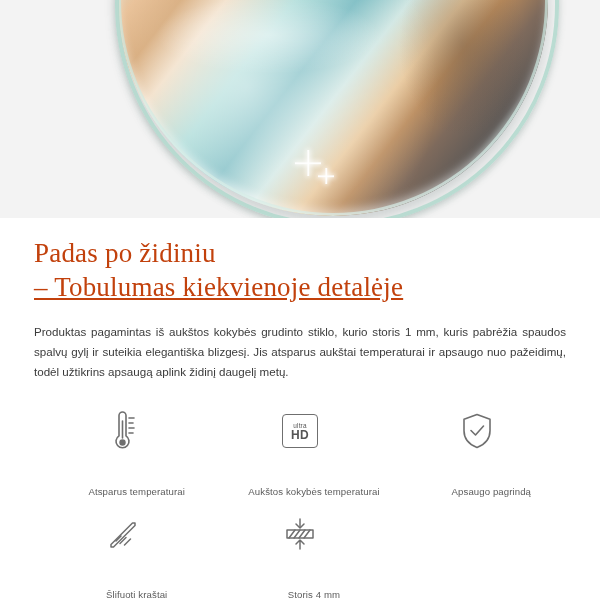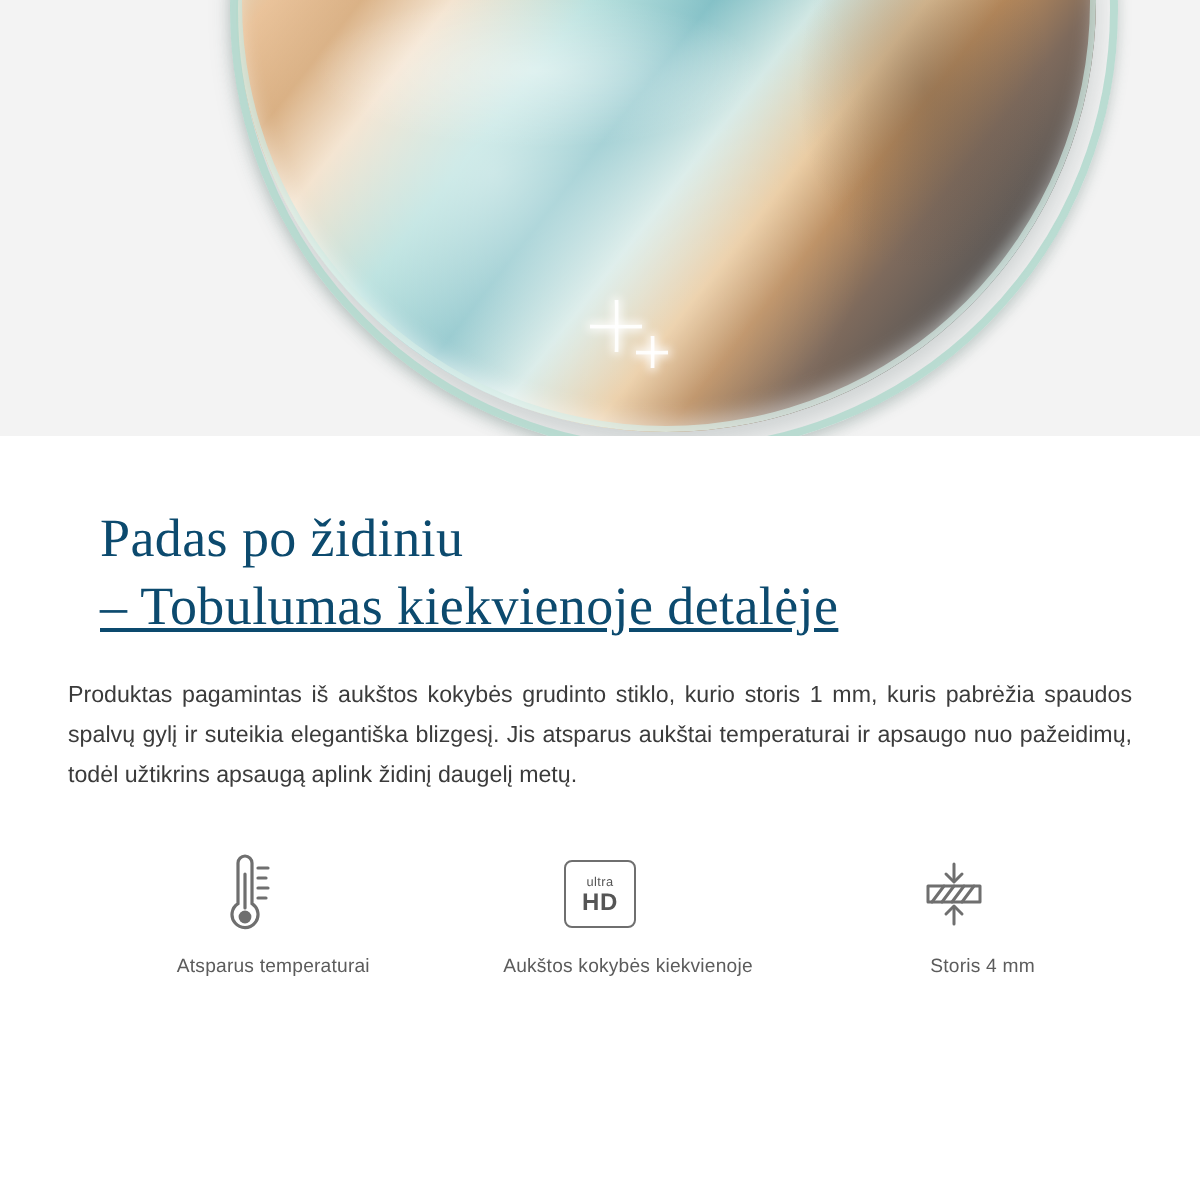--- a/index.html
+++ b/index.html
@@ -118,27 +118,27 @@
   .sparkle.s2 { left: 318px; top: 168px; width: 16px; height: 16px; }
   .sparkle.s2:before { width: 16px; }
   .sparkle.s2:after { height: 16px; }
 
   
   .content {
     position: relative;
     padding: 0 34px;
   }
   .headline {
-    margin: 16px;
+    margin: 0;
     padding-top: 18px;
     font-family: "Liberation Serif", serif;
     font-weight: 400;
     font-size: 27px;
     line-height: 34px;
-    color: #0c4a6e;
+    color: #c2410c;
     letter-spacing: 0.2px;
   }
   .headline .line2 {
     display: block;
     text-decoration: underline;
   }
   .body-copy {
     margin: 18px 0 0 0;
     font-size: 11.6px;
     line-height: 20px;
@@ -153,20 +153,21 @@
     display: grid;
     grid-template-columns: repeat(3, 1fr);
     row-gap: 14px;
   }
   .feature {
     display: flex;
     flex-direction: column;
     align-items: center;
     justify-content: flex-start;
     text-align: center;
+    gap: 24px;
   }
   .feature-icon {
     height: 46px;
     display: flex;
     align-items: center;
     justify-content: center;
   }
   .feature-label {
     margin-top: 8px;
     font-size: 9.6px;
@@ -242,25 +243,45 @@
         <div class="feature-label">Atsparus temperaturai</div>
       </div>
 
       <div class="feature">
         <div class="feature-icon">
           <div class="ultra-hd-box">
             <span class="u">ultra</span>
             <span class="hd">HD</span>
           </div>
         </div>
-        <div class="feature-label">Aukštos kokybės kiekvienoje</div>
-      </div>
-
-
-
+        <div class="feature-label">Aukštos kokybės temperaturai</div>
+      </div>
+
+      <div class="feature">
+        <div class="feature-icon">
+          <svg class="icon-svg" width="40" height="44" viewBox="0 0 40 44" fill="none" stroke="#6f6f6f" stroke-width="1.6" stroke-linecap="round" stroke-linejoin="round">
+            <path d="M20 5.5 33 10.2v11.5c0 8.2-5.6 13.9-13 16.8-7.4-2.9-13-8.6-13-16.8V10.2z"></path>
+            <polyline points="14,21.5 18.5,26 26.5,17"></polyline>
+          </svg>
+        </div>
+        <div class="feature-label">Apsaugo pagrindą</div>
+      </div>
+
+
+      <div class="feature">
+        <div class="feature-icon">
+          <svg class="icon-svg" width="42" height="40" viewBox="0 0 42 40" fill="none" stroke="#6f6f6f" stroke-width="1.5" stroke-linecap="round" stroke-linejoin="round">
+            <path d="M9 30.5 30.5 9h2.5v2.5L11.5 33H9z"></path>
+            <line x1="14" y1="27" x2="19" y2="22"></line>
+            <line x1="18" y1="29.5" x2="24" y2="23.5"></line>
+            <line x1="22.5" y1="31" x2="28.5" y2="25"></line>
+          </svg>
+        </div>
+        <div class="feature-label">Šlifuoti kraštai</div>
+      </div>
 
       <div class="feature">
         <div class="feature-icon">
           <svg class="icon-svg" width="44" height="42" viewBox="0 0 44 42" fill="none" stroke="#6f6f6f" stroke-width="1.5" stroke-linecap="round" stroke-linejoin="round">
             <line x1="22" y1="6" x2="22" y2="14"></line>
             <polyline points="18,11 22,15 26,11"></polyline>
             <rect x="9" y="17" width="26" height="8"></rect>
             <line x1="11" y1="25" x2="17" y2="17"></line>
             <line x1="16" y1="25" x2="22" y2="17"></line>
             <line x1="21" y1="25" x2="27" y2="17"></line>

